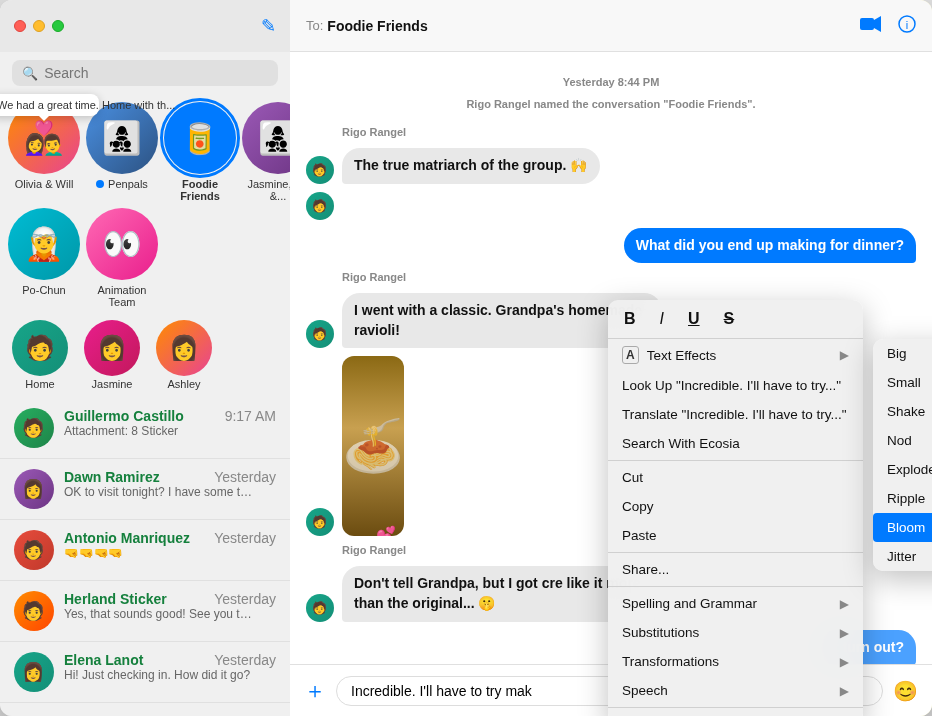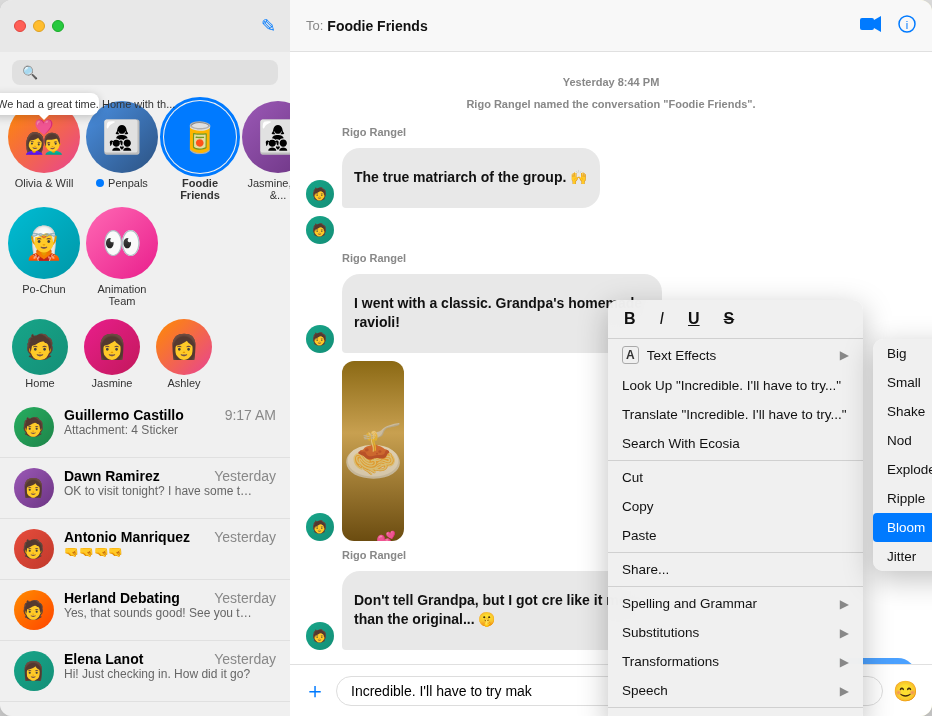--- a/index.html
+++ b/index.html
@@ -173,21 +173,21 @@
       border-radius: 50%;
       background: #ccc;
       overflow: hidden;
       display: flex;
       align-items: center;
       justify-content: center;
       font-size: 16px;
     }
     .conv-content { flex: 1; overflow: hidden; }
     .conv-header { display: flex; justify-content: space-between; align-items: baseline; }
-    .conv-name { font-size: 14px; font-weight: 600; color: #000000; }
+    .conv-name { font-size: 14px; font-weight: 600; color: #15803d; }
     .conv-time { font-size: 14px; color: #888; }
     .conv-preview { font-size: 12px; color: #666; white-space: nowrap; overflow: hidden; text-overflow: ellipsis; max-width: 190px; }
     
     .main-area {
       flex: 1;
       background: #fef9c3;
       display: flex;
       flex-direction: column;
       height: 100%;
       position: relative;
@@ -253,21 +253,21 @@
       font-size: 12px;
     }
     .msg-sender-name {
       font-size: 11px;
       color: #888;
       margin-bottom: 2px;
       margin-left: 36px;
     }
     .bubble {
       max-width: 320px;
-      padding: 20px 12px;
+      padding: 8px 12px;
       border-radius: 18px;
       font-size: 14px;
       line-height: 1.4;
     }
     .bubble.incoming-bubble {
       background: #e8e8e8;
       color: #111;
       border-bottom-left-radius: 4px;
     }
     .bubble.outgoing-bubble {
@@ -388,20 +388,21 @@
       <div class="traffic-lights">
         <div class="traffic-light tl-red"></div>
         <div class="traffic-light tl-yellow"></div>
         <div class="traffic-light tl-green"></div>
       </div>
       <button class="compose-btn">✎</button>
     </div>
 
     <div class="search-bar">
       <span class="search-icon-svg">🔍</span>
+      <input class="search-input" type="text" placeholder="Search" style="">
     </div>
 
     <div class="avatar-grid">
 
       <div class="avatar-item" style="position:relative;">
         <div class="tooltip">We had a great time. Home with th...</div>
         <div class="avatar-circle" style="background: linear-gradient(135deg, #ff8c00, #e84393);">
           <span style="font-size:32px;">👩‍❤️‍👨</span>
         </div>
         <span class="avatar-label">Olivia &amp; Will</span>
@@ -471,21 +472,21 @@
 
       <div class="conv-item">
         <div class="conv-avatar" style="background:linear-gradient(135deg,#27ae60,#1e8449);">
             <span style="font-size:18px;">🧑</span>
           </div>
         <div class="conv-content">
           <div class="conv-header">
             <span class="conv-name">Guillermo Castillo</span>
             <span class="conv-time">9:17 AM</span>
           </div>
-          <div class="conv-preview">Attachment: 4 Sticker</div>
+          <div class="conv-preview">Attachment: 8 Sticker</div>
         </div>
       </div>
 
       <div class="conv-item">
         <div class="conv-avatar" style="background:linear-gradient(135deg,#9b59b6,#6c3483);">
             <span style="font-size:18px;">👩</span>
           </div>
         <div class="conv-content">
           <div class="conv-header">
             <span class="conv-name">Dawn Ramirez</span>
@@ -507,21 +508,21 @@
           <div class="conv-preview">🤜🤜🤜🤜</div>
         </div>
       </div>
 
       <div class="conv-item">
         <div class="conv-avatar" style="background:linear-gradient(135deg,#ff8c00,#ff4500);">
             <span style="font-size:18px;">🧑</span>
           </div>
         <div class="conv-content">
           <div class="conv-header">
-            <span class="conv-name">Herland Debating</span>
+            <span class="conv-name">Herland Sticker</span>
             <span class="conv-time">Yesterday</span>
           </div>
           <div class="conv-preview">Yes, that sounds good! See you then.</div>
         </div>
       </div>
 
       <div class="conv-item">
         <div class="conv-avatar" style="background:linear-gradient(135deg,#17a589,#148f77);">
             <span style="font-size:18px;">👩</span>
           </div>
@@ -564,20 +565,23 @@
       <div class="msg-sender-name">Rigo Rangel</div>
       <div class="msg-row incoming">
         <div class="msg-avatar-sm" style="background:linear-gradient(135deg,#17a589,#148f77);">🧑</div>
         <div class="bubble incoming-bubble">The true matriarch of the group. 🙌</div>
       </div>
 
       <div class="msg-row incoming">
         <div class="msg-avatar-sm" style="background:linear-gradient(135deg,#17a589,#148f77);">🧑</div>
       </div>
 
+      <div class="msg-row outgoing">
+        <div class="bubble outgoing-bubble">What did you end up making for dinner?</div>
+      </div>
 
       <div class="msg-sender-name">Rigo Rangel</div>
       <div class="msg-row incoming">
         <div class="msg-avatar-sm" style="background:linear-gradient(135deg,#17a589,#148f77);">🧑</div>
         <div class="bubble incoming-bubble">I went with a classic. Grandpa's homemade ravioli!</div>
       </div>
 
       <div class="msg-row incoming">
         <div class="msg-avatar-sm" style="background:linear-gradient(135deg,#17a589,#148f77);">🧑</div>
         <div class="msg-image" style="background: linear-gradient(180deg, #8B6914 0%, #C8A050 40%, #6B4C10 100%);">

